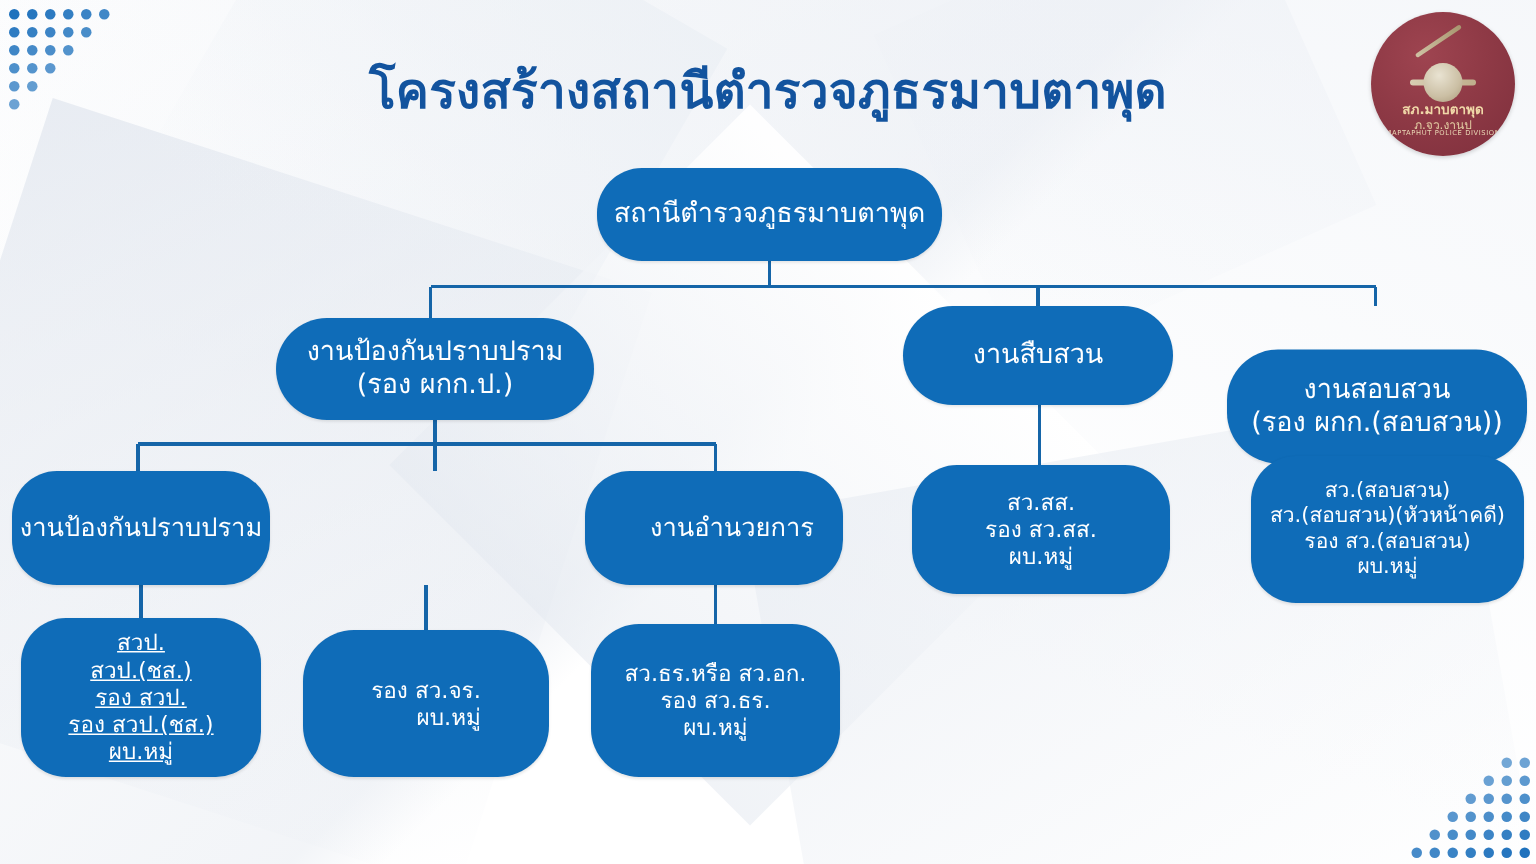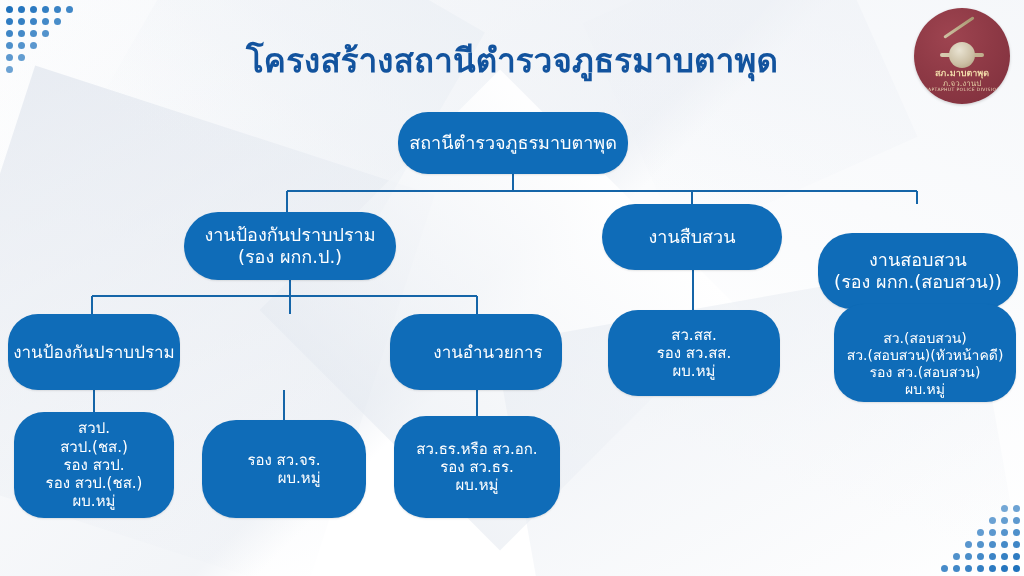--- a/index.html
+++ b/index.html
@@ -140,25 +140,25 @@
     box-shadow: 0 1px 2px rgba(0,0,0,0.10);
   }
   .node .line { display: block; white-space: nowrap; }
   .n-root  { left: 398px; top: 112px; width: 230px; height: 62px; font-size: 18px; border-radius: 30px; }
   .n-l2a   { left: 184px; top: 212px; width: 212px; height: 68px; font-size: 18px; }
   .n-l2b   { left: 602px; top: 204px; width: 180px; height: 66px; font-size: 18px; text-align: right; }
   .n-l2c   { left: 818px; top: 204px; width: 200px; height: 76px; font-size: 18px; margin-top: 29px; }
   .n-l3a   { left: 8px;   top: 314px; width: 172px; height: 76px; font-size: 17px; border-radius: 30px; }
   .n-l3b   { left: 198px; top: 314px; width: 172px; height: 76px; font-size: 17px; border-radius: 30px; }
   .n-l3c   { left: 390px; top: 314px; width: 172px; height: 76px; font-size: 17px; border-radius: 30px; padding-left: 32px; }
-  .n-d1    { left: 14px;  top: 412px; width: 160px; height: 106px; font-size: 15px; border-radius: 30px; }
+  .n-d1    { left: 14px;  top: 412px; width: 160px; height: 106px; font-size: 15px; border-radius: 30px; text-decoration: underline; }
   .n-d2    { left: 202px; top: 420px; width: 164px; height: 98px; font-size: 15px; border-radius: 34px; text-align: right; }
   .n-d3    { left: 394px; top: 416px; width: 166px; height: 102px; font-size: 15px; border-radius: 32px; }
   .n-d4    { left: 608px; top: 310px; width: 172px; height: 86px; font-size: 15px; border-radius: 30px; }
-  .n-d5    { left: 834px; top: 304px; width: 182px; height: 98px; font-size: 14px; border-radius: 30px; align-items: flex-end; }
+  .n-d5    { left: 834px; top: 304px; width: 182px; height: 98px; font-size: 14px; border-radius: 30px; }
   .n-d5 .line { font-size: 14px; }
 </style>
 </head>
 <body>
 
 <div id="slide">
 
   <div class="facet facet-a"></div>
   <div class="facet facet-b"></div>
   <div class="facet facet-c"></div>

